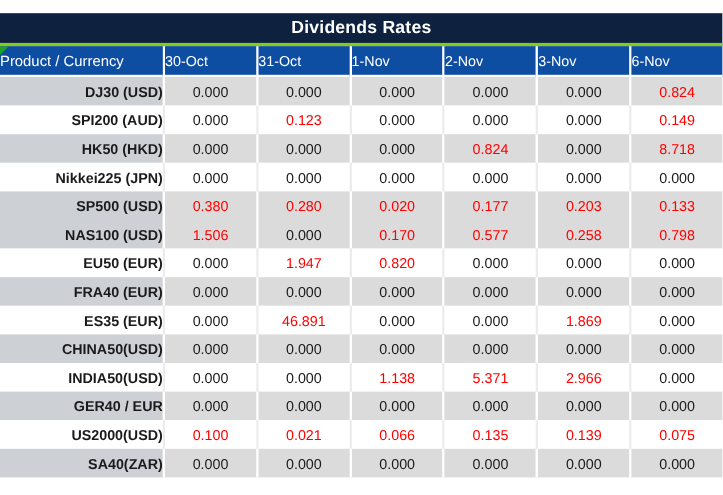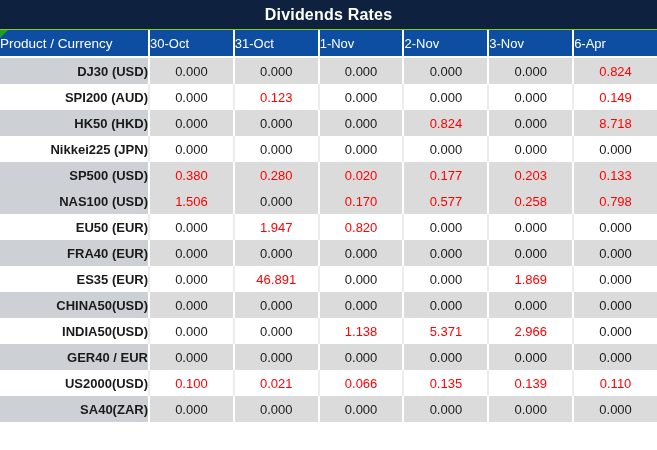--- a/index.html
+++ b/index.html
@@ -15,22 +15,23 @@
   .title-bar {
     height: 30px;
     background: var(--title-bg, #0E2240);
     color: #ffffff;
     font-weight: 700;
     font-size: 16px;
     letter-spacing: 0.2px;
     display: flex;
     align-items: center;
     justify-content: center;
-    border-bottom: 1px solid #84cc16;
+    border-bottom: 3px solid #84cc16;
     box-sizing: border-box;
+    margin-top: 12px;
   }
 
   table.rates {
     width: 657px;
     border-collapse: separate;
     border-spacing: 0;
     table-layout: fixed;
   }
 
   table.rates th, table.rates td {
@@ -112,21 +113,21 @@
         <th class="product-th">
           <span class="corner-marker"></span>
           <span>Product / Currency</span>
         </th>
 
       <th class="date-th">30-Oct</th>
           <th class="date-th">31-Oct</th>
           <th class="date-th">1-Nov</th>
           <th class="date-th">2-Nov</th>
           <th class="date-th">3-Nov</th>
-          <th class="date-th">6-Apr</th>
+          <th class="date-th">6-Nov</th>
         </tr>
     </thead>
     <tbody id="table-body">
 
     <tr class="stripe">
           <td class="product-cell">DJ30 (USD)</td>
           <td class="value-cell">0.000</td>
           <td class="value-cell">0.000</td>
           <td class="value-cell">0.000</td>
           <td class="value-cell">0.000</td>
@@ -232,21 +233,21 @@
           <td class="value-cell">0.000</td>
           <td class="value-cell">0.000</td>
         </tr>
         <tr class="plain">
           <td class="product-cell">US2000(USD)</td>
           <td class="value-cell nonzero">0.100</td>
           <td class="value-cell nonzero">0.021</td>
           <td class="value-cell nonzero">0.066</td>
           <td class="value-cell nonzero">0.135</td>
           <td class="value-cell nonzero">0.139</td>
-          <td class="value-cell nonzero">0.110</td>
+          <td class="value-cell nonzero">0.075</td>
         </tr>
         <tr class="stripe">
           <td class="product-cell">SA40(ZAR)</td>
           <td class="value-cell">0.000</td>
           <td class="value-cell">0.000</td>
           <td class="value-cell">0.000</td>
           <td class="value-cell">0.000</td>
           <td class="value-cell">0.000</td>
           <td class="value-cell">0.000</td>
         </tr>

